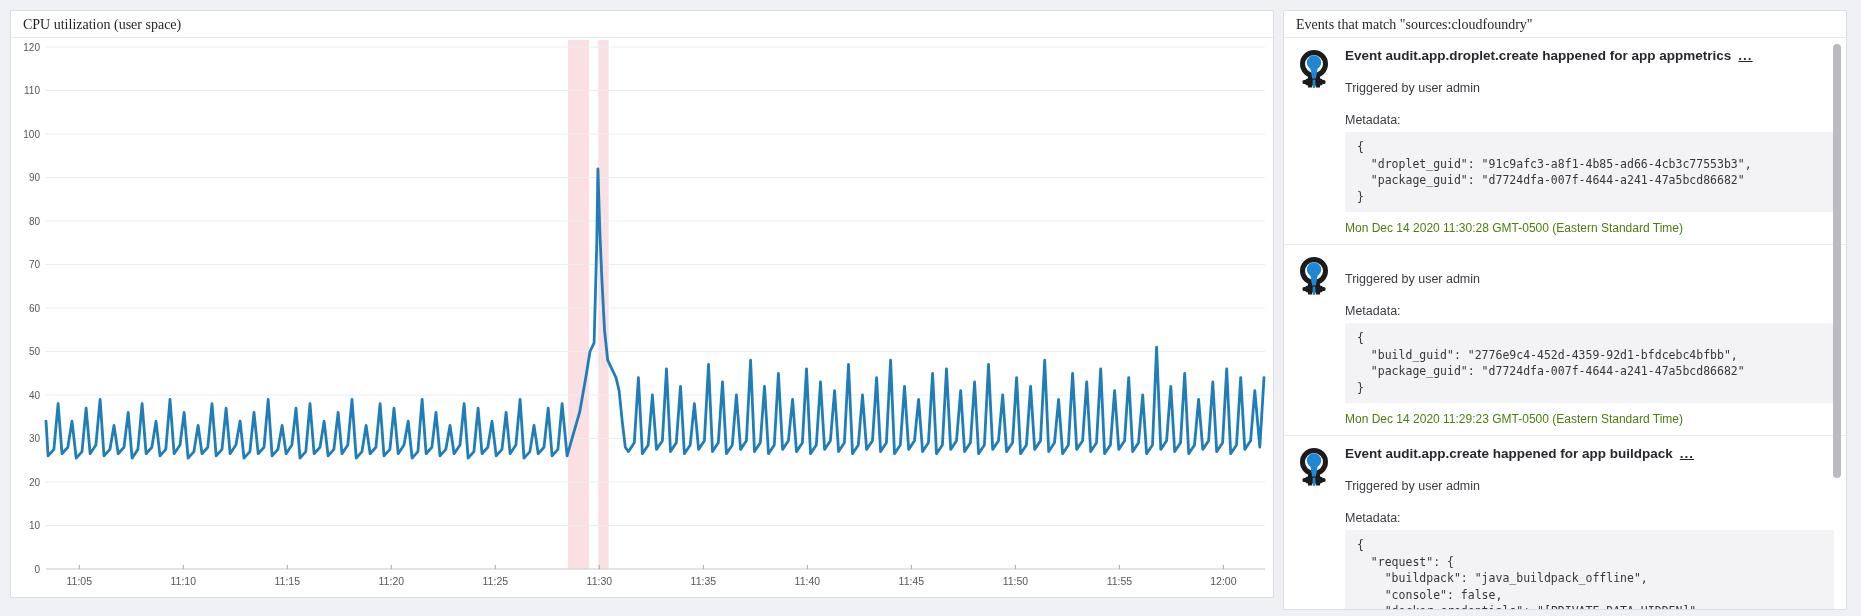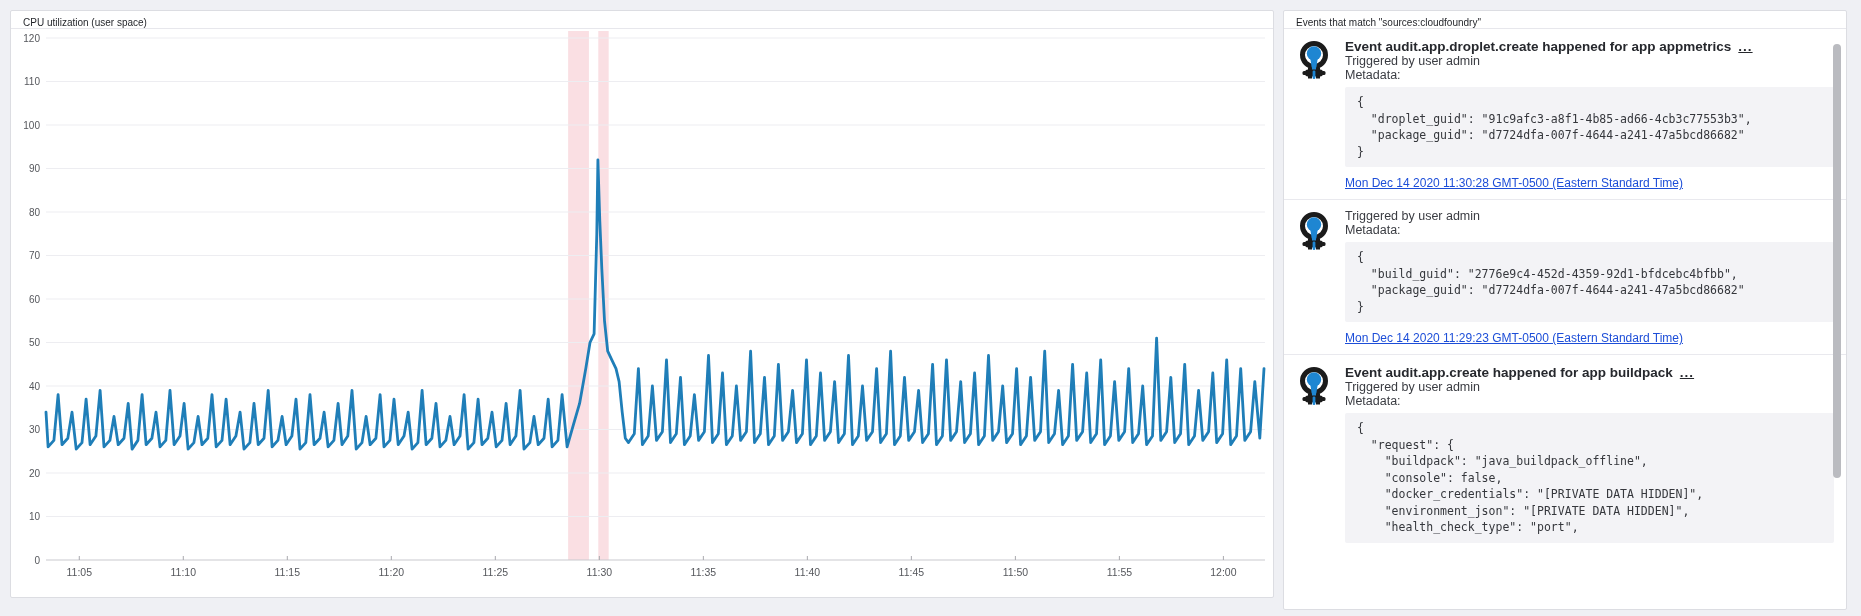--- a/index.html
+++ b/index.html
@@ -14,55 +14,55 @@
   .card {
     background:#fff;
     border:1px solid #dcdde2;
     border-radius:2px;
     overflow:hidden;
     position:relative;
   }
   .chart-card { width:1264px; height:588px; flex:none; }
   .events-card { flex:1; height:600px; }
   .card-header {
-    height:18px;
+    height:27px;
     padding:6px 12px 0 12px;
-    font-size:10px;
+    font-size:14px;
     color:#1f2126;
     border-bottom:1px solid #e7e7ec;
-    white-space:nowrap; overflow:hidden;
+    white-space:nowrap; overflow:hidden;font-family:Liberation Serif, serif;
   }
   .chart-wrap { width:1264px; height:558px; }
   svg text { font-family:"Liberation Sans", sans-serif; }
 
   .events-scroll { position:relative; height:573px; overflow:hidden; }
   .event {
     display:flex; gap:13px;
     padding:9px 12px 9px 12px;
     border-bottom:1px solid #e9e9ee;
   }
   .event:last-child { border-bottom:none; }
   .event-icon { flex:none; width:36px; height:46px; padding-top:2px; }
   .event-body { flex:1; min-width:0; }
   .event-title { font-size:13.5px; font-weight:bold; color:#26282d; padding-top:1px; }
   .more-link { margin-left:7px; font-weight:bold; color:#26282d; text-decoration:underline; cursor:pointer; letter-spacing:1px; }
-  .event-line { font-size:12.5px; color:#3a3c42; margin-top:0; }
+  .event-line { font-size:12.5px; color:#3a3c42; margin-top:18px; }
   .event-meta-block {
     margin:5px 0 9px 0;
     background:#f3f3f6;
     border-radius:2px;
     padding:7px 12px;
     font-family:"DejaVu Sans Mono", monospace;
     font-size:11.5px;
     line-height:16.5px;
     color:#35373c;
     white-space:pre;
     overflow:hidden;
   }
-  .event-time { font-size:12px; color:#1d4ed8; margin-top:2px; cursor:pointer;text-decoration:underline; }
+  .event-time { font-size:12px; color:#4d7c0f; margin-top:2px; cursor:pointer; }
   .v-scrollbar {
     position:absolute; top:33px; right:5px;
     width:8px; height:434px;
     background:#babbc0; border-radius:4px;
   }
 </style>
 </head>
 <body>
 
 <div class="page">

